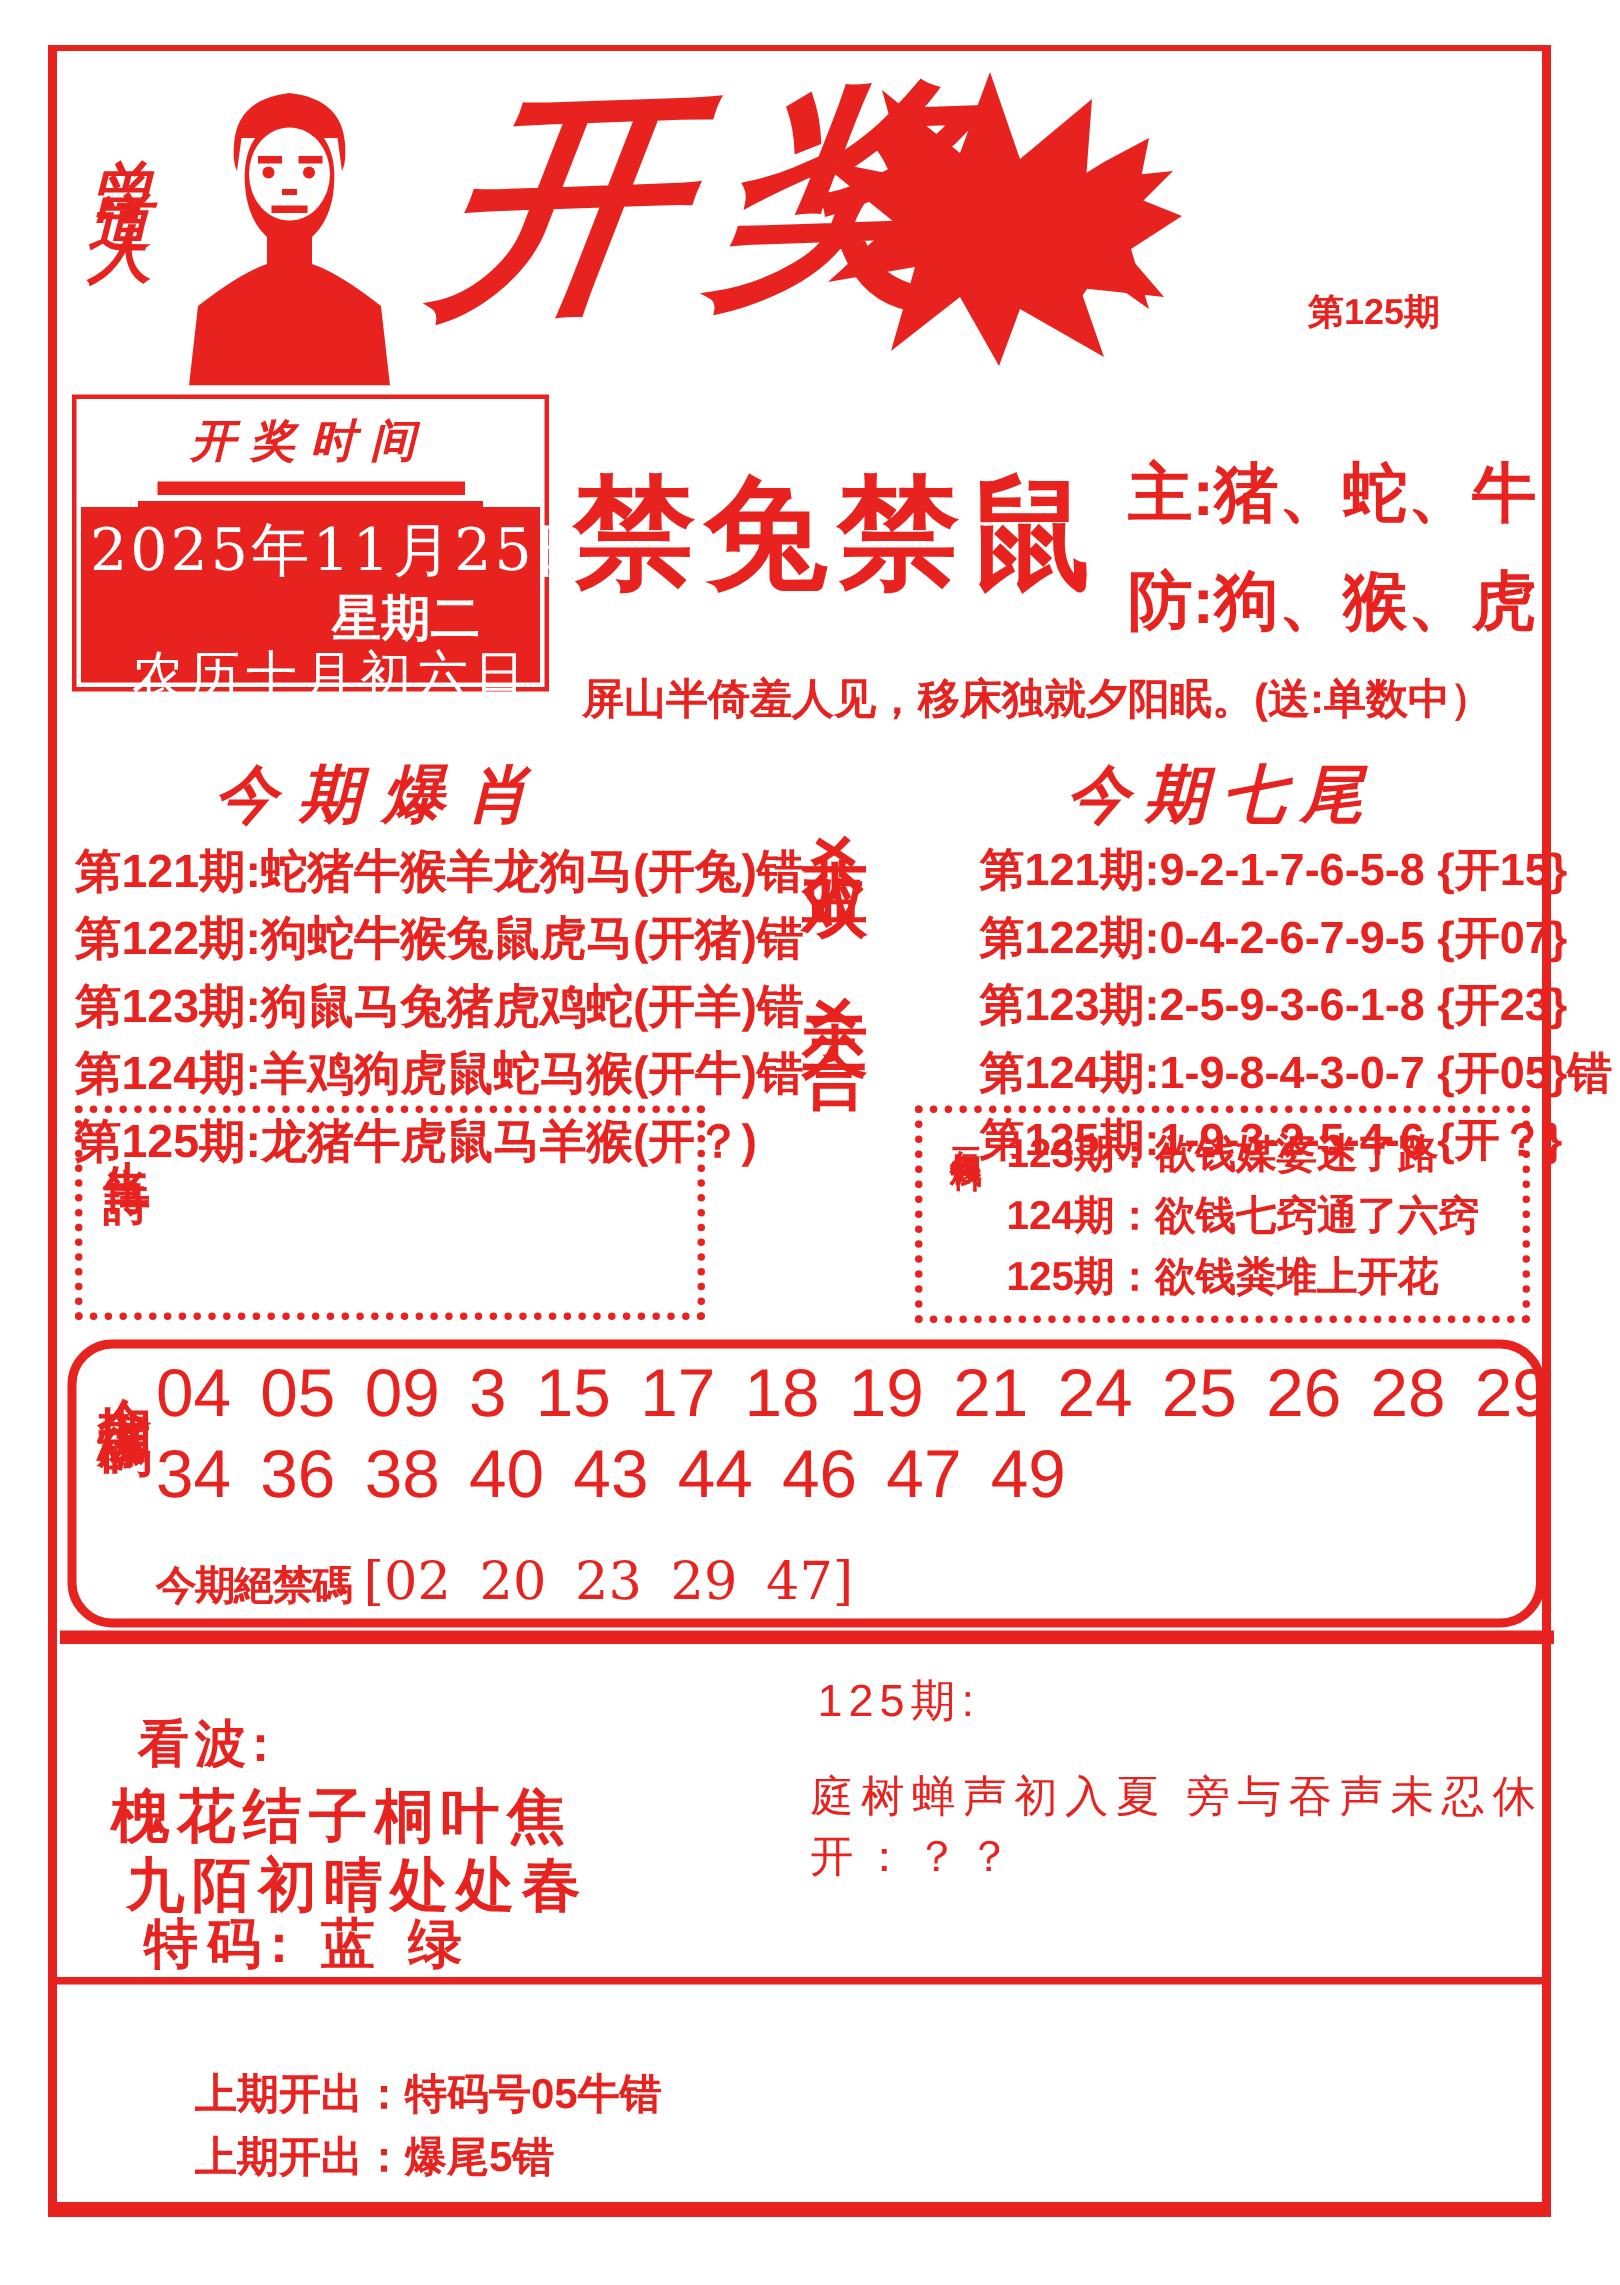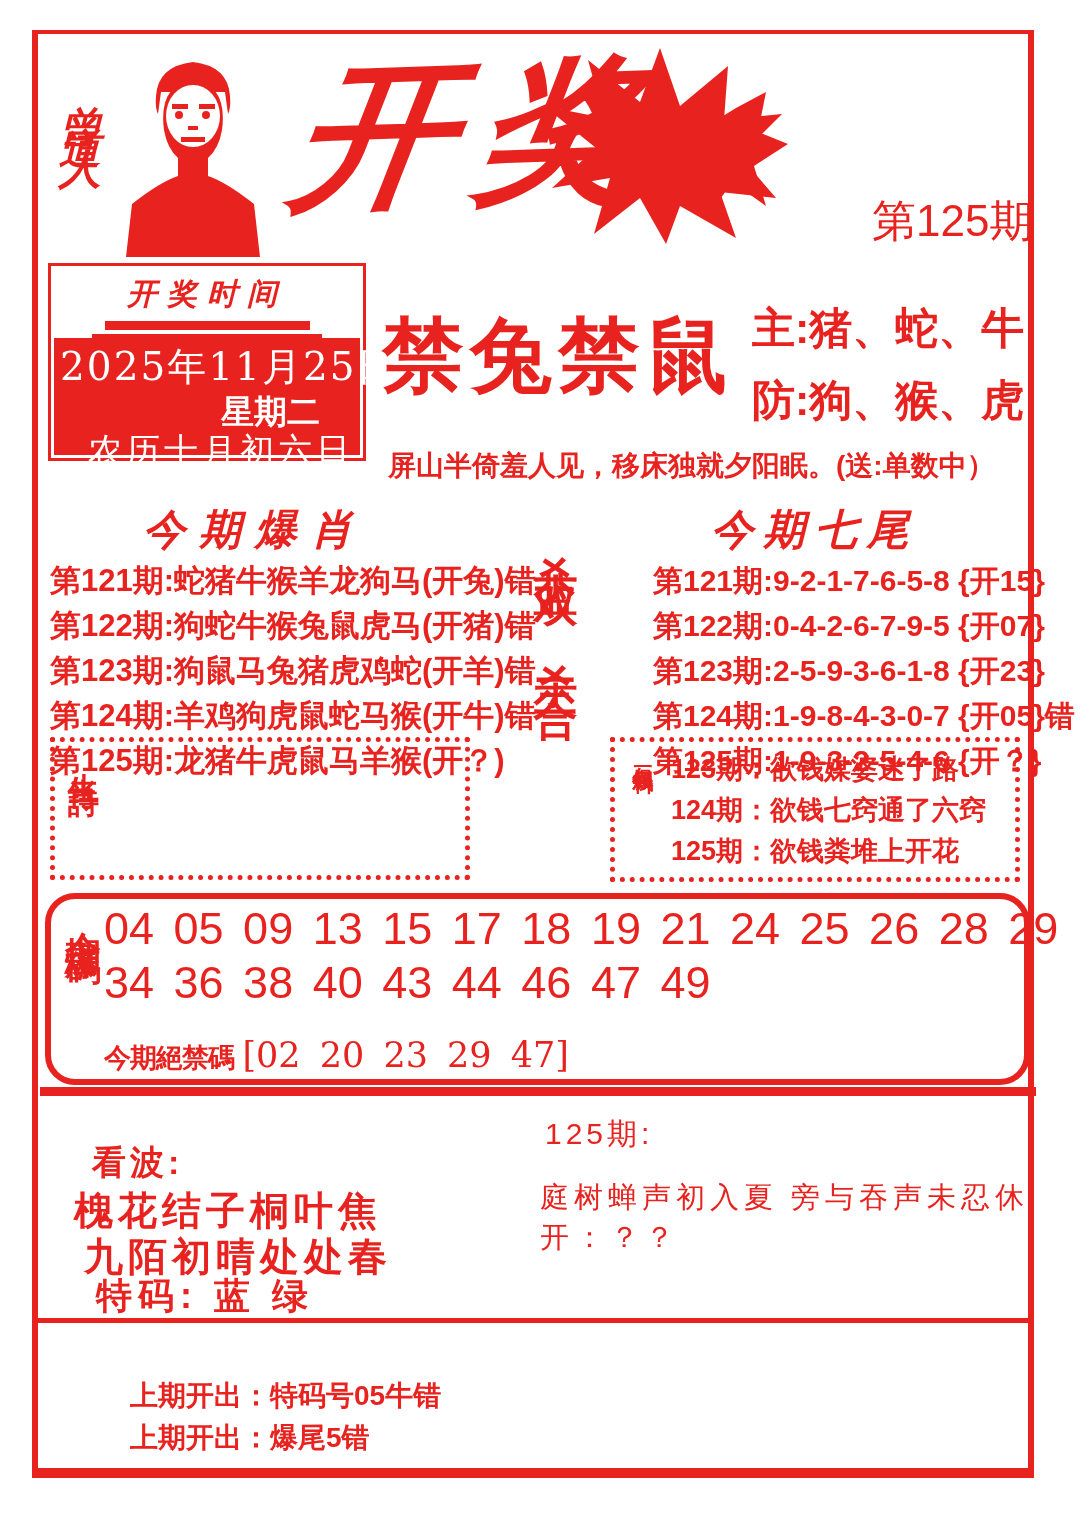--- a/index.html
+++ b/index.html
@@ -11,21 +11,21 @@
   .frame{ left:32px; top:30px; width:1002px; height:1448px;
           border-left:6px solid var(--red); border-right:6px solid var(--red);
           border-top:4px solid var(--red); border-bottom:10px solid var(--red); }
   .cal{ font-family:"DejaVu Serif", serif; font-style:italic; font-weight:bold; }
 
   
   .author{ left:52px; top:72px; font-size:42px; writing-mode:vertical-rl; letter-spacing:22px; }
   .portrait{ left:108px; top:52px; }
   .masthead{ left:295px; top:28px; font-size:158px; letter-spacing:26px; transform:skewX(-10deg) rotate(-2deg); white-space:nowrap; z-index:2; }
   .burst{ left:540px; top:48px; z-index:1; }
-  .issue{ left:872px; top:192px; font-size:44px; font-weight:normal; }
+  .issue{ left:872px; top:192px; font-size:24px; font-weight:bold; }
 
   
   .timebox{ left:48px; top:263px; width:318px; height:198px; border:3px solid var(--red); }
   .timetitle{ text-align:center; font-size:30px; padding-top:8px; letter-spacing:10px; }
   .bar1{ width:205px; height:9px; background:var(--red); margin:6px auto 0 auto; }
   .bar2{ width:230px; height:9px; background:var(--red); margin:4px auto 0 auto; }
   .timefill{ position:absolute; left:3px; right:3px; bottom:3px; top:72px; background:var(--red); color:#ffffff; padding:2px 6px; }
   .t-date{ font-family:"DejaVu Serif", serif; font-size:39px; letter-spacing:2px; white-space:nowrap; }
   .t-week{ font-size:33px; font-weight:bold; text-align:right; padding-right:34px; line-height:36px; }
   .t-lunar{ font-family:"DejaVu Serif", serif; font-size:34px; letter-spacing:4px; padding-left:14px; line-height:40px; white-space:nowrap;text-align:right; }
@@ -153,21 +153,21 @@
     <div class="moneylabel red">三句爆钱料</div>
     <div class="moneyrows">
       <div class="moneyrow red">123期：欲钱媒婆迷了路</div>
       <div class="moneyrow red">124期：欲钱七窍通了六窍</div>
       <div class="moneyrow red">125期：欲钱粪堆上开花</div>
     </div>
   </div>
 
   <div class="abs numbox"></div>
   <div class="abs numlabel red">今期爆碼</div>
-  <div class="abs numrow1 red">04 05 09 13 15 17 18 19 21 24 25 26 28 29</div>
+  <div class="abs numrow1 red">04 05 09 3 15 17 18 19 21 24 25 26 28 29</div>
   <div class="abs numrow2 red">34 36 38 40 43 44 46 47 49</div>
   <div class="abs forbline">
     <span class="forblabel red">今期絕禁碼 </span>
     <span class="forbvals red">[02 20 23 29 47]</span>
   </div>
   <div class="abs numunderbar"></div>
 
   <div class="abs wavetitle red">看波:</div>
   <div class="abs waveline1 red">槐花结子桐叶焦</div>
   <div class="abs waveline2 red">九陌初晴处处春</div>

